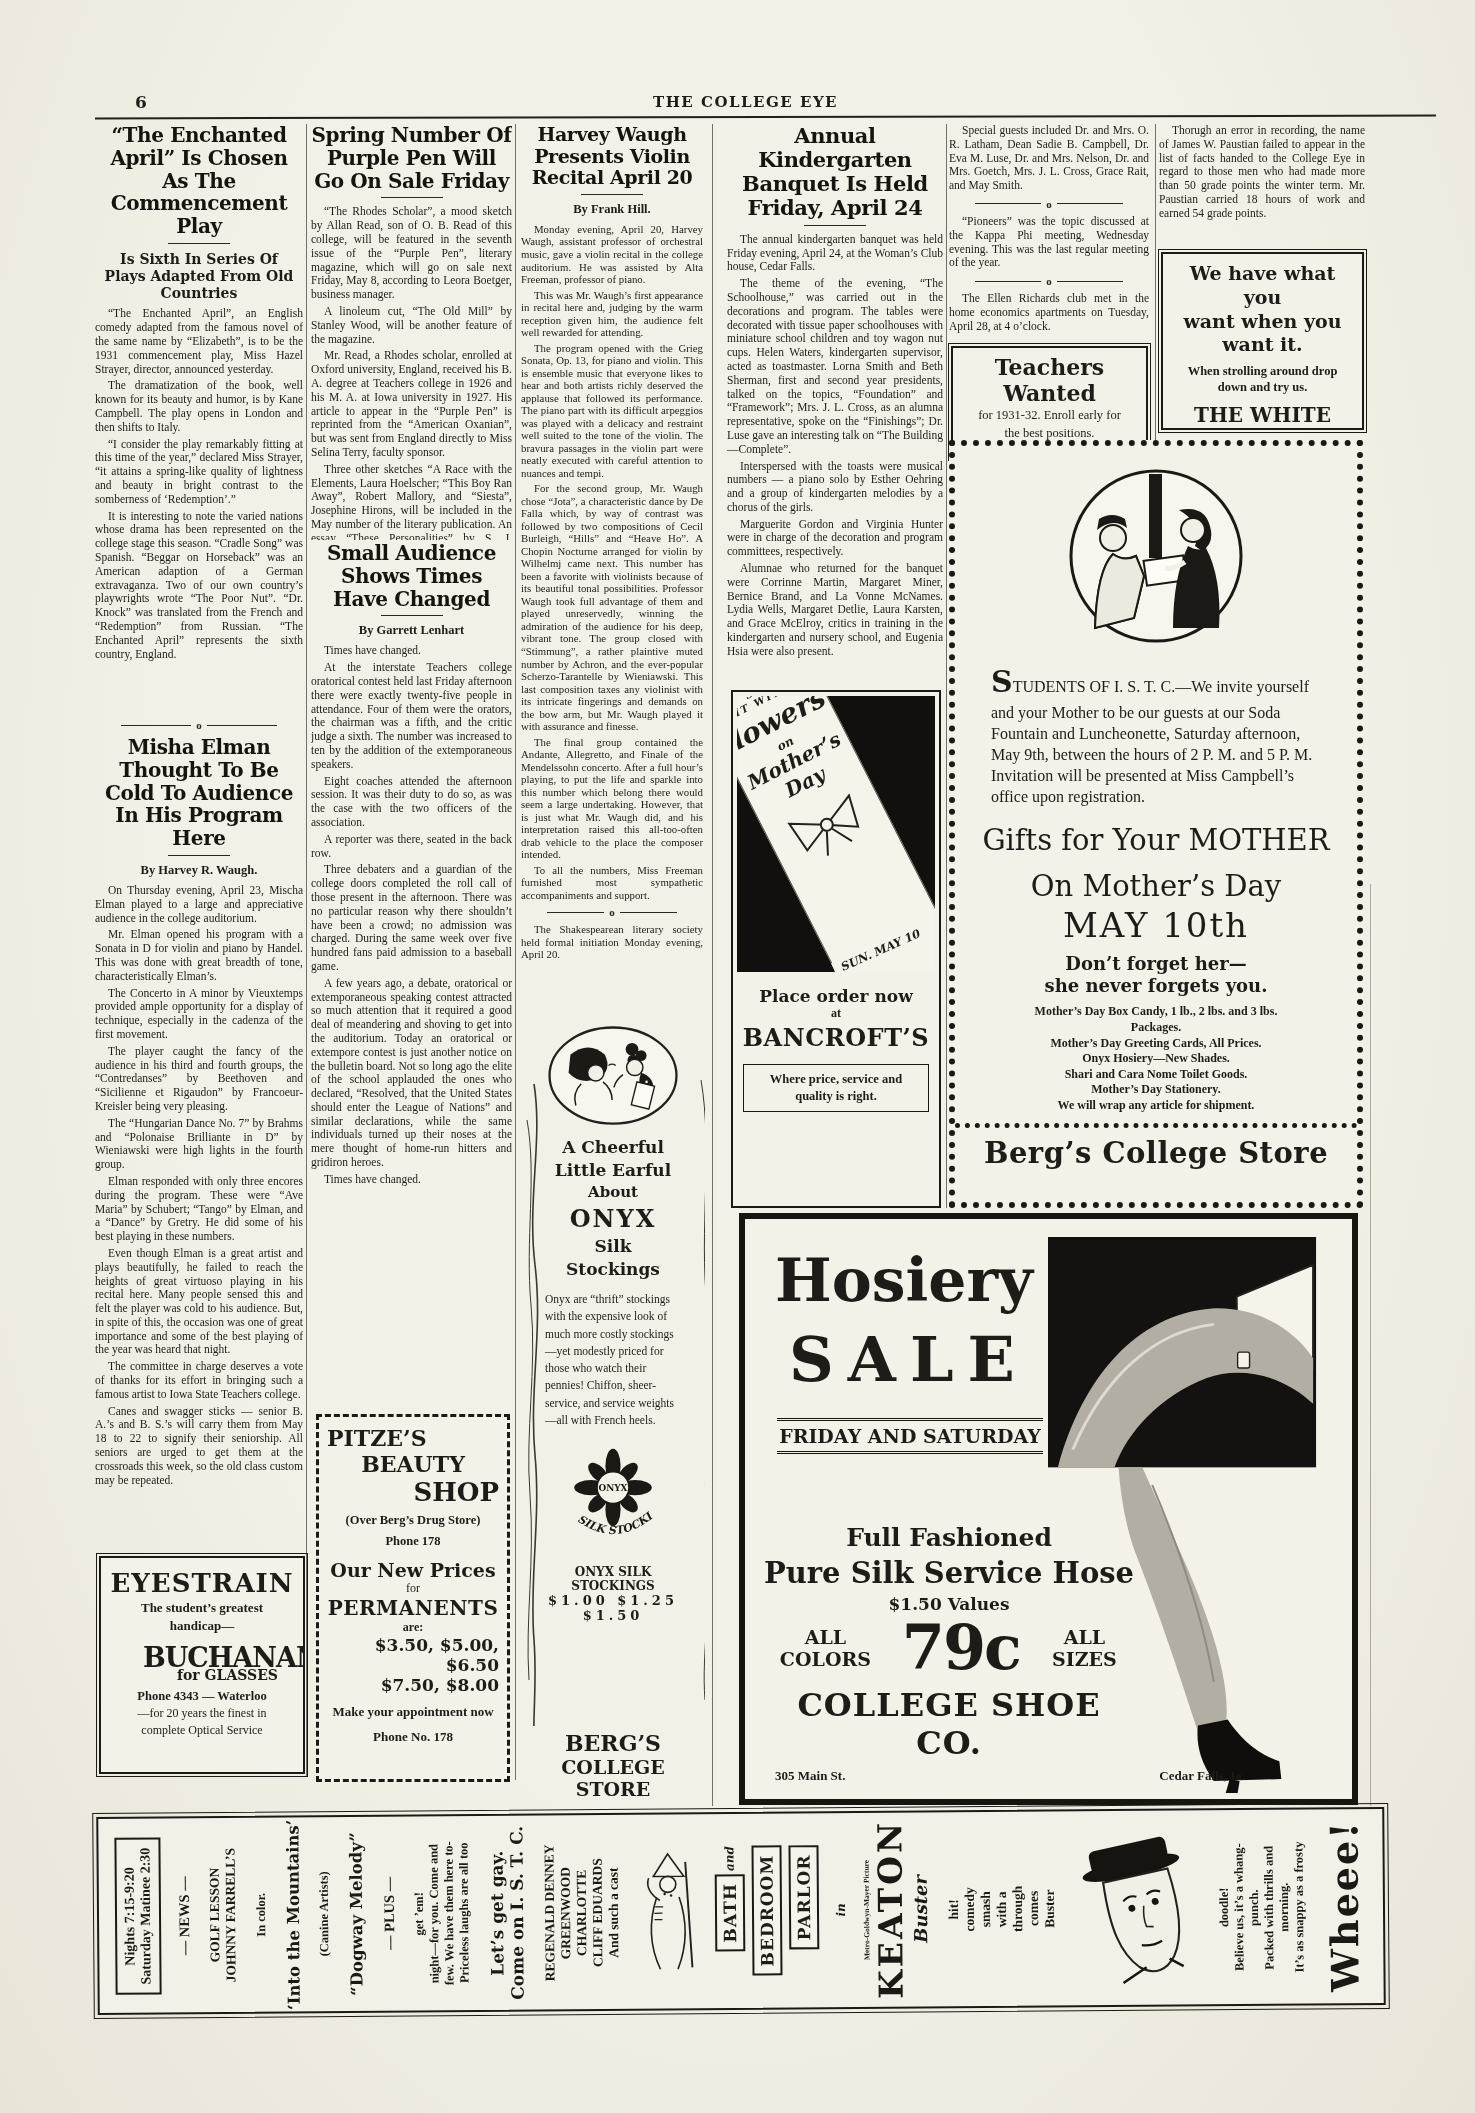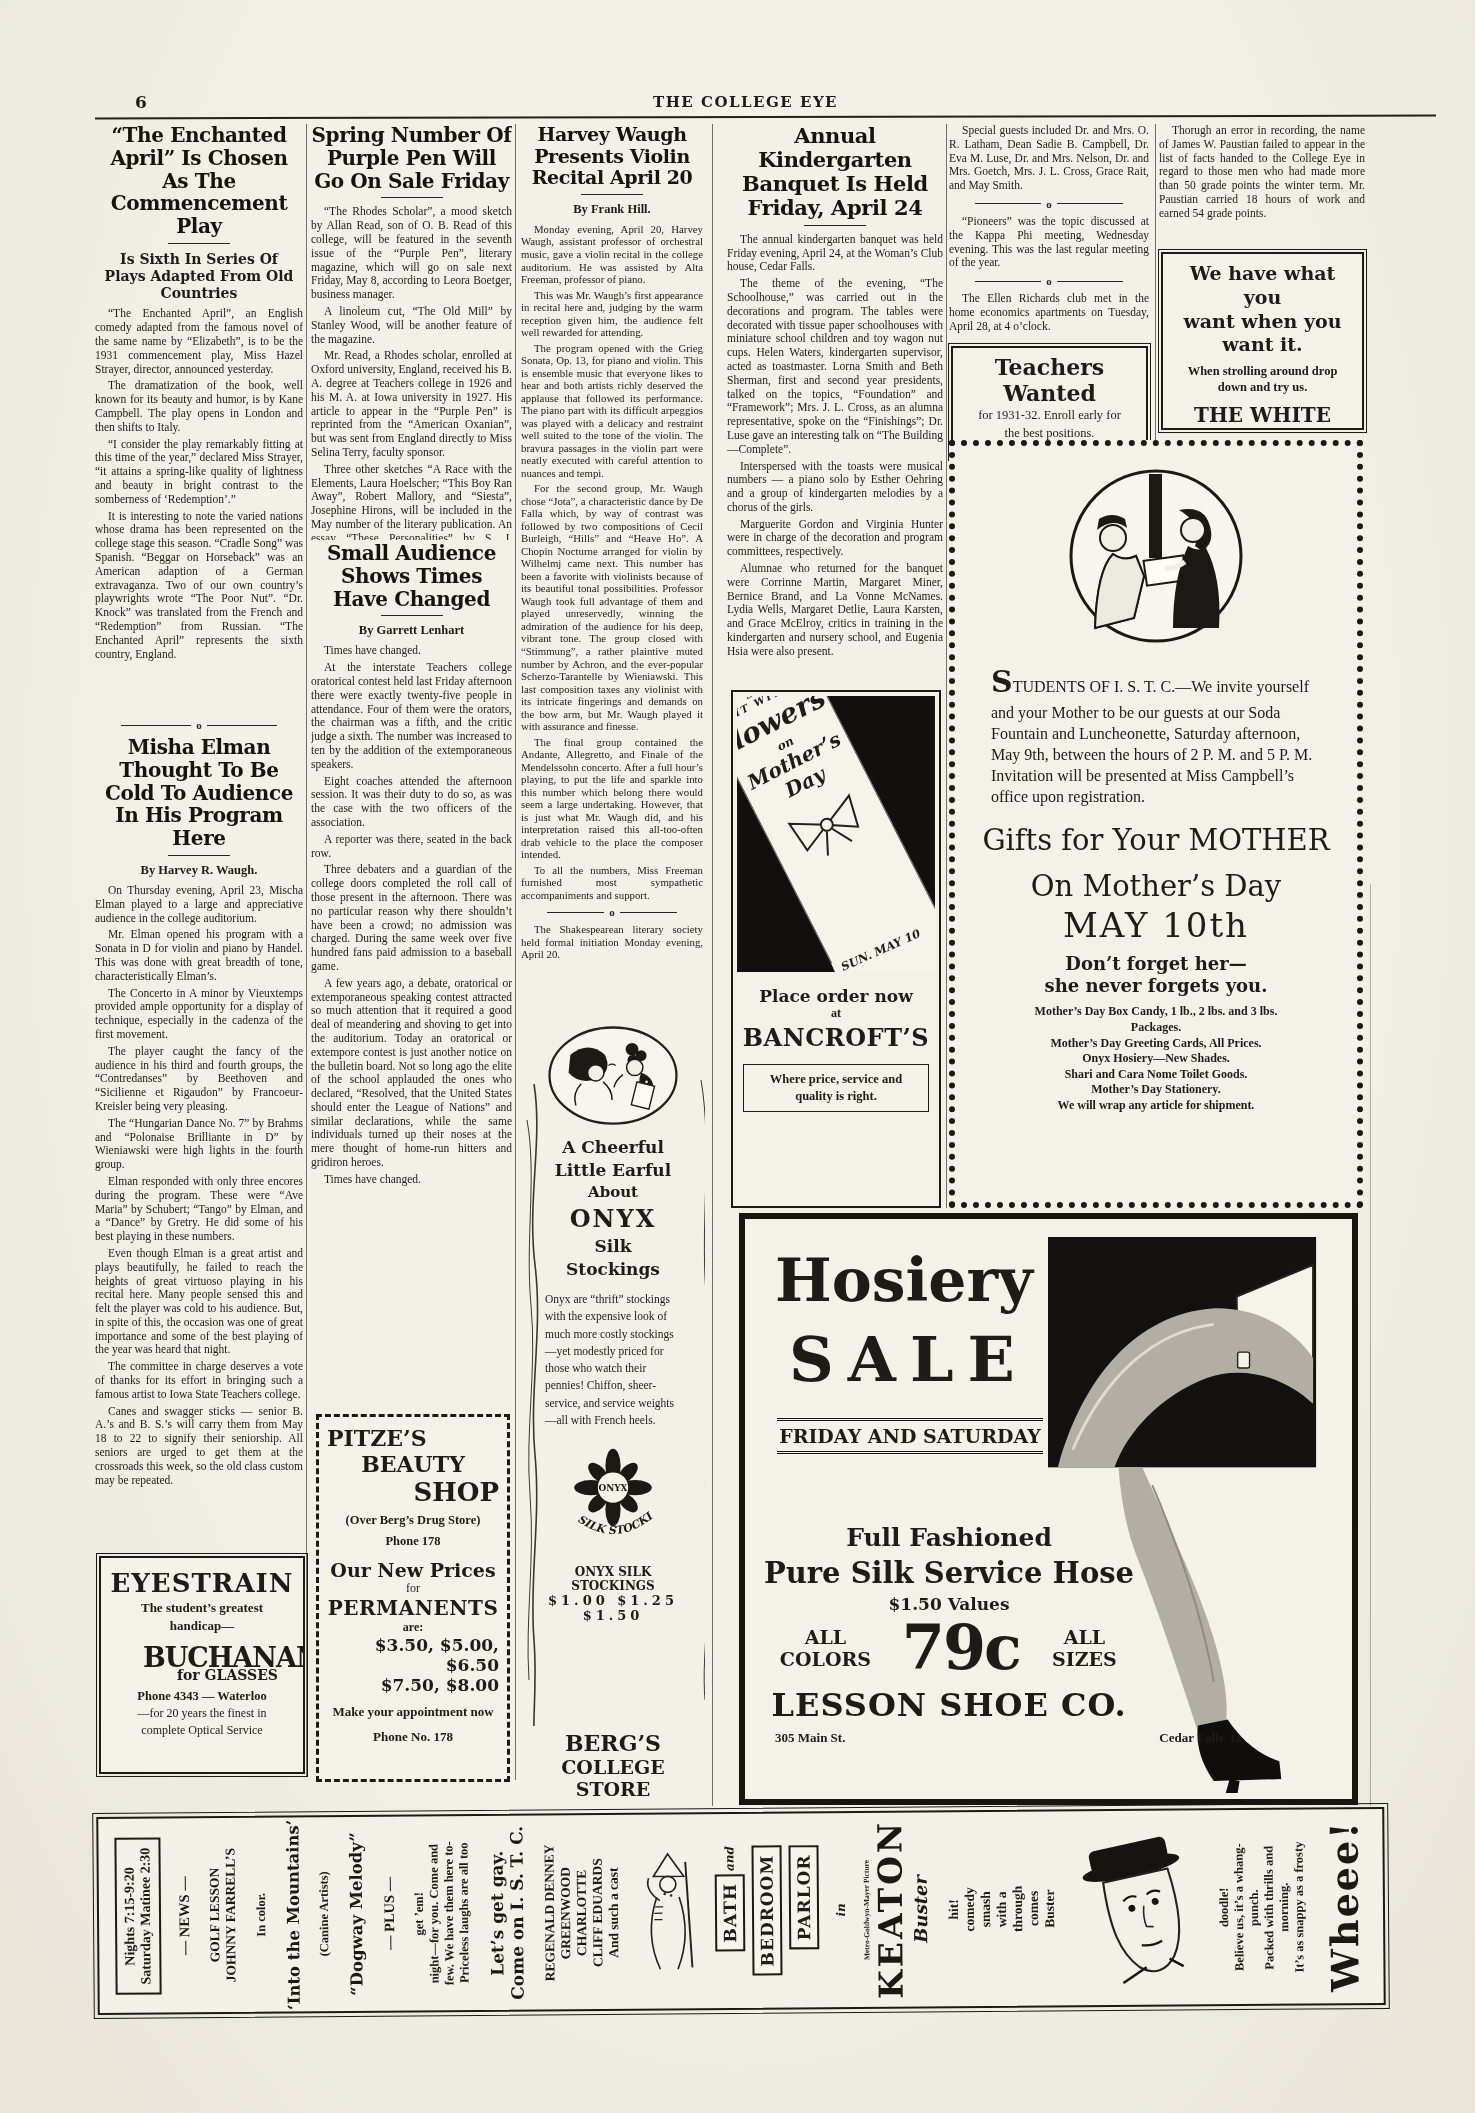--- a/index.html
+++ b/index.html
@@ -406,20 +406,21 @@
   <div class="dont" style="margin-top:0">she never forgets you.</div>
   <div style="margin-top:8px">
       <p class="gift-item">Mother’s Day Box Candy, 1 lb., 2 lbs. and 3 lbs.</p>
       <p class="gift-item">Packages.</p>
       <p class="gift-item">Mother’s Day Greeting Cards, All Prices.</p>
       <p class="gift-item">Onyx Hosiery—New Shades.</p>
       <p class="gift-item">Shari and Cara Nome Toilet Goods.</p>
       <p class="gift-item">Mother’s Day Stationery.</p>
       <p class="gift-item">We will wrap any article for shipment.</p>
     </div>
+  <div class="store">Berg’s College Store</div>
 </div>
 
 <div class="abs" id="ad-hosiery">
   <svg class="hos-illo" width="290" height="556" viewBox="0 0 290 560">
     <rect x="5" y="0" width="270" height="232" fill="#131210"></rect>
     <path d="M195 60 L272 28 L272 132 C246 112 216 112 196 124 Z" fill="#f5f3ea" stroke="#23211d" stroke-width="2"></path>
     <path d="M196 124 q8 -7 18 -4 q8 -8 18 -3 q9 -6 18 0 q8 -4 14 2" fill="none" stroke="#23211d" stroke-width="1.6"></path>
     <path d="M15 232 C40 140 95 78 170 72 C215 70 252 92 272 122 L272 168 C240 138 198 130 165 142 C118 160 85 196 72 232 Z" fill="#b2aea3"></path>
     <path d="M30 214 C62 140 112 95 172 88" stroke="#e9e6db" stroke-width="3" fill="none" opacity=".8"></path>
     <rect x="196" y="116" width="12" height="16" rx="2" fill="#f5f3ea" stroke="#23211d" stroke-width="1.4"></rect>
@@ -433,21 +434,21 @@
   <div class="fri">FRIDAY AND SATURDAY</div>
   <div class="hos-low">
     <div class="hl1">Full Fashioned</div>
     <div class="hl2">Pure Silk Service Hose</div>
     <div class="hl3">$1.50 Values</div>
     <div class="prow">
       <span class="pc">ALL COLORS</span>
       <span class="p79">79c</span>
       <span class="pc">ALL SIZES</span>
     </div>
-    <div class="boys">LESSON SHOE CO.</div>
+    <div class="boys">COLLEGE SHOE CO.</div>
     <div class="arow">
       <span>305 Main St.</span>
       <span>Cedar Falls, Ia.</span>
     </div>
   </div>
 </div>
 
 <div class="abs" id="strip">
   <div class="vseg vbox">
       <div class="">Saturday Matinee 2:30</div>

